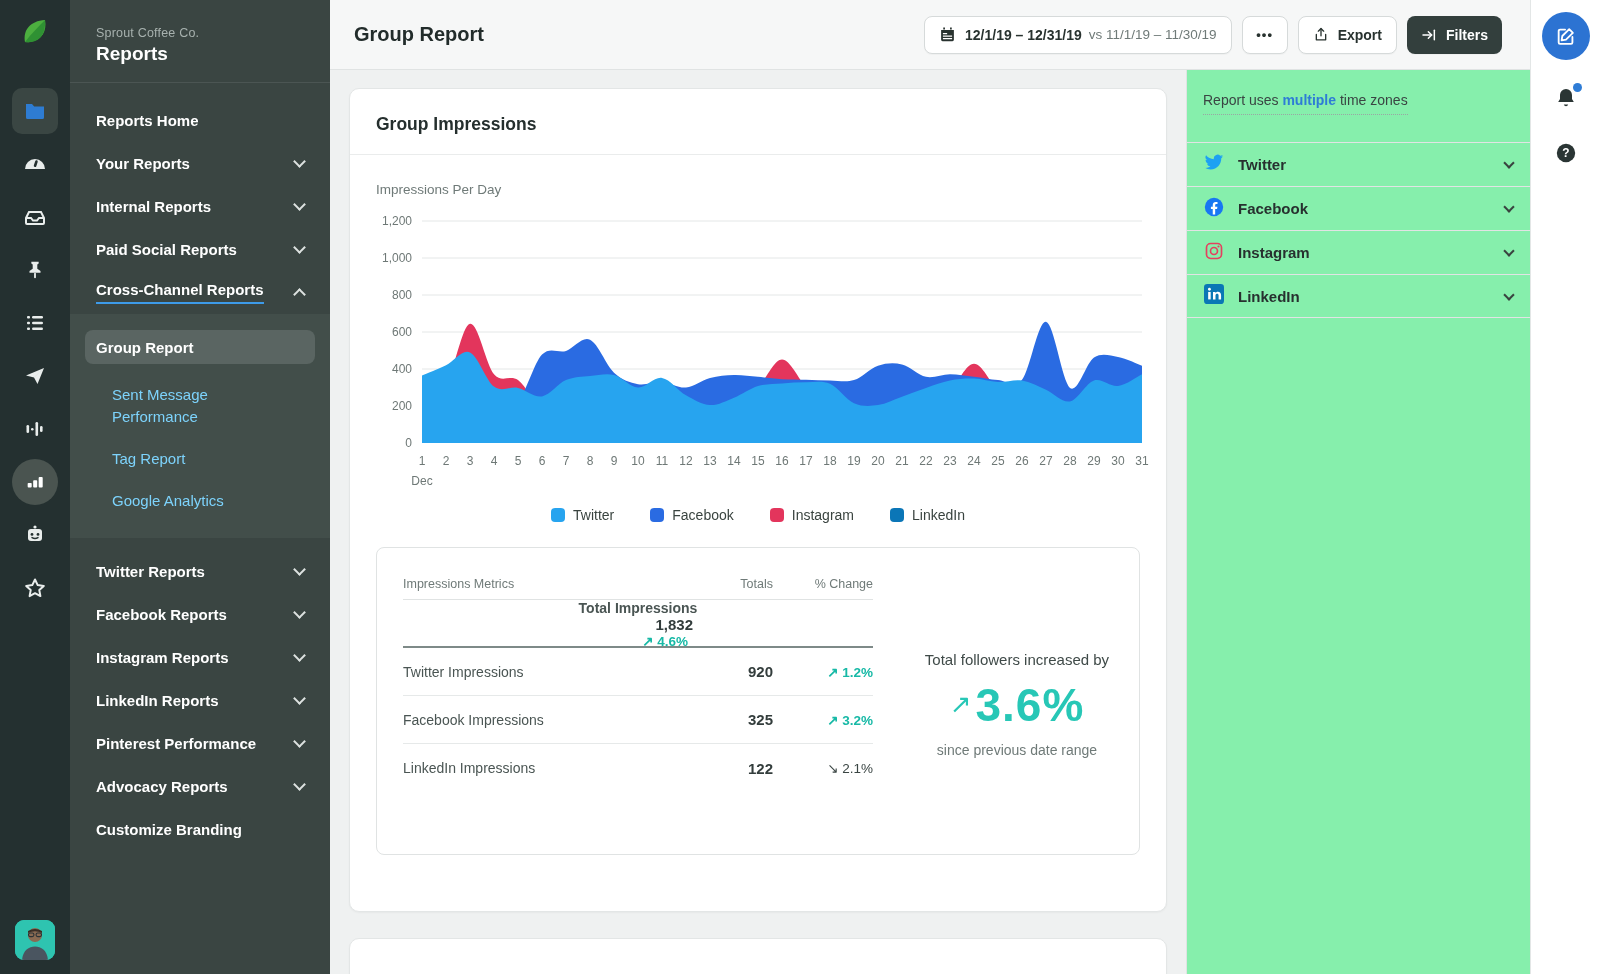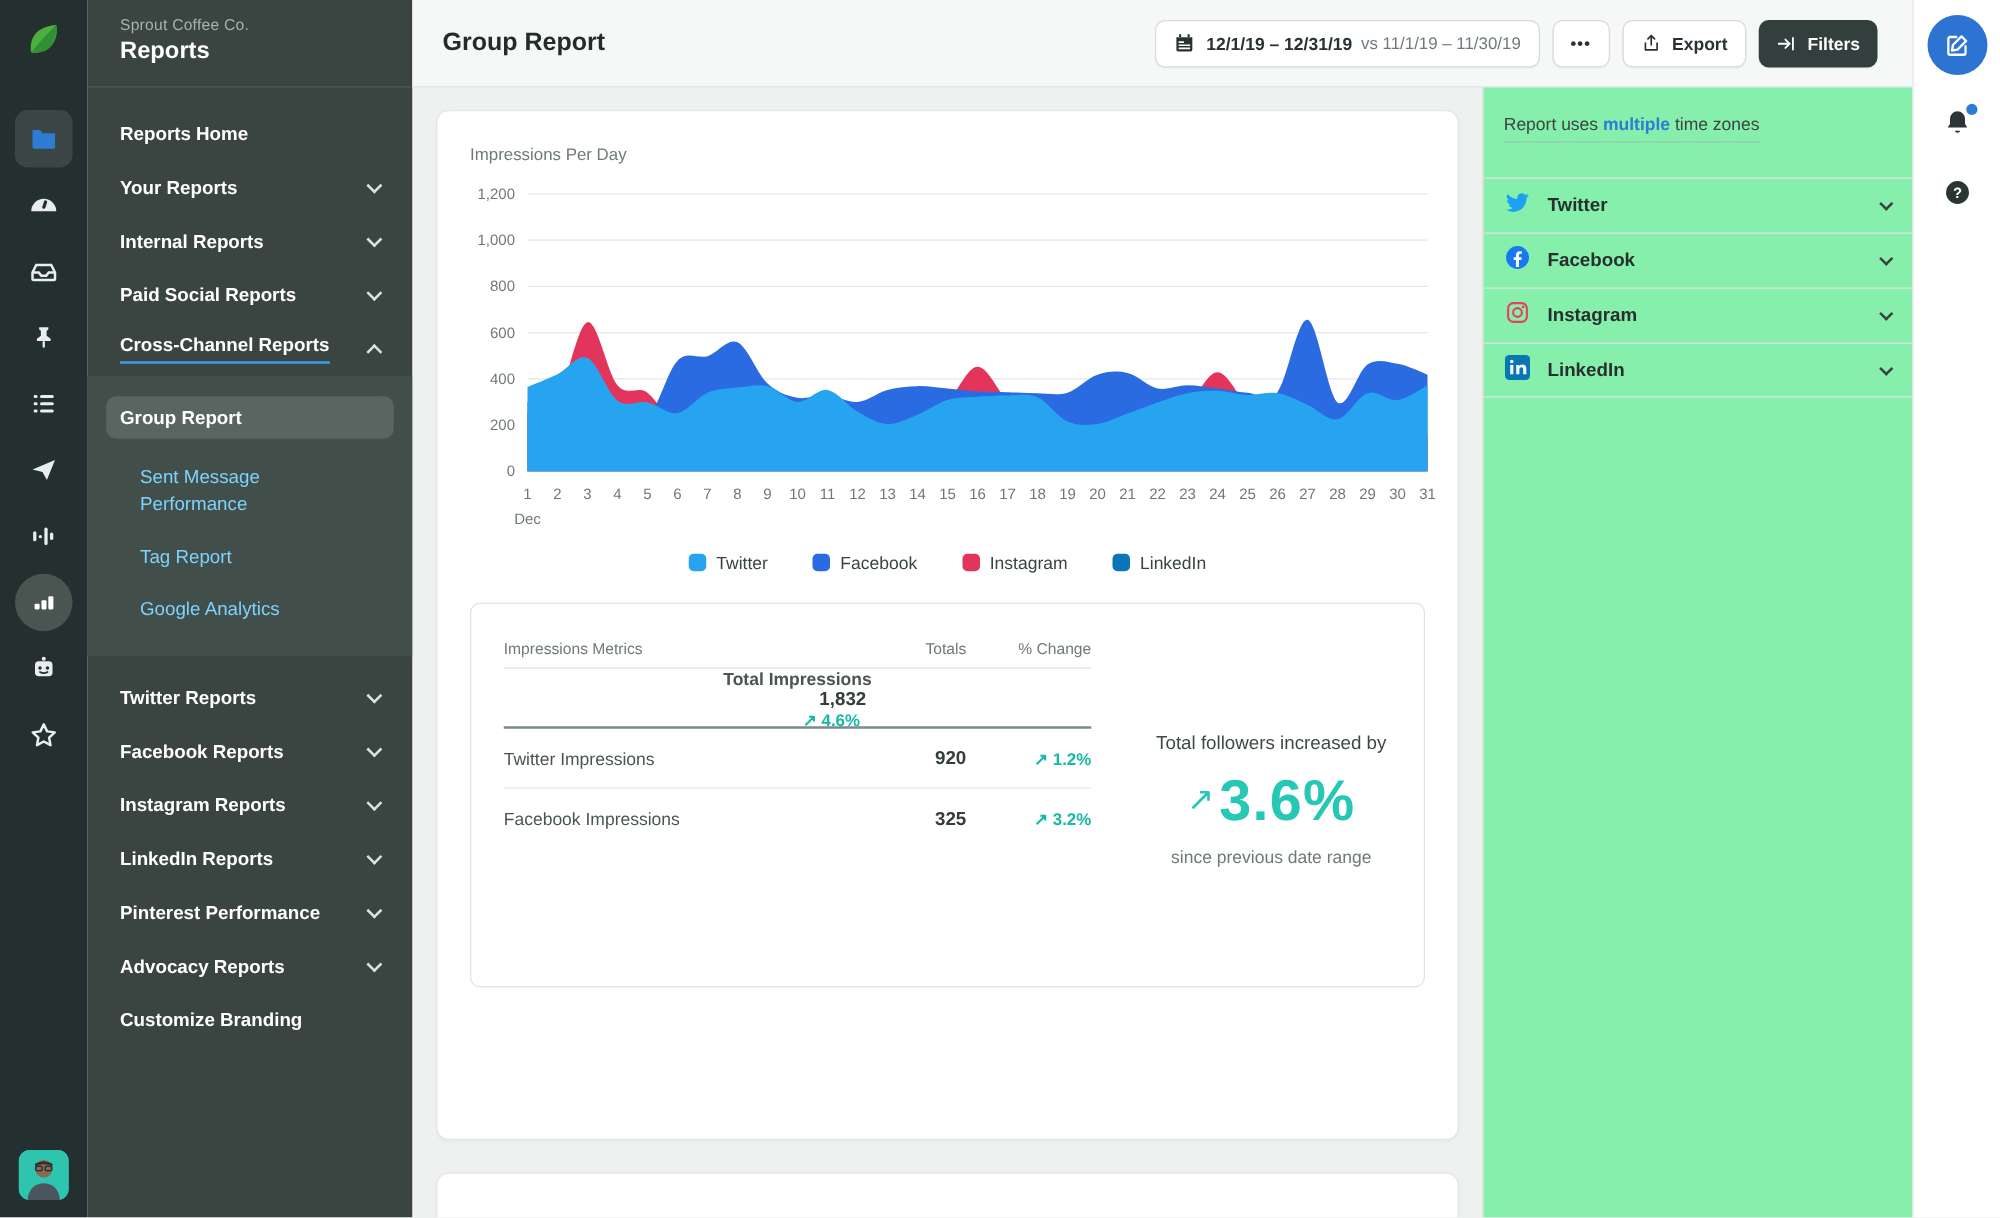--- a/index.html
+++ b/index.html
@@ -9,21 +9,21 @@
   
   .rail-left { width:70px; background:#243030; display:flex; flex-direction:column; align-items:center; padding-top:14px; position:relative; flex:0 0 70px; }
   .rail-logo { width:38px; height:38px; margin-bottom:36px; display:flex; align-items:center; justify-content:center; }
   .rail-icon { width:46px; height:46px; display:flex; align-items:center; justify-content:center; margin-bottom:7px; border-radius:10px; color:#E9EDEC; }
   .rail-icon.active-tile { background:#3A4643; }
   .rail-icon.active-circle { background:#4A5450; border-radius:50%; }
   .rail-avatar { position:absolute; bottom:14px; left:15px; width:40px; height:40px; border-radius:9px; overflow:hidden; background:#2EC4B0; }
 
   
   .sidenav { width:260px; flex:0 0 260px; background:#3A4542; color:#fff; display:flex; flex-direction:column; }
-  .sidenav-head { height:70px; padding:13px 26px 0; border-bottom:1px solid rgba(255,255,255,.09); }
+  .sidenav-head { height:70px; padding:13px 26px 0; border-bottom:1px solid rgba(255,255,255,.09);margin-top:13px; }
   .sidenav-org { font-size:12.5px; color:#A7B1AE; letter-spacing:.2px; }
   .sidenav-title { font-size:19px; font-weight:bold; margin-top:3px; }
   .nav-list { padding-top:16px; }
   .nav-item { display:flex; align-items:center; justify-content:space-between; padding:0 26px; height:43px; font-size:15px; font-weight:bold; cursor:pointer; }
   .nav-item .u-line { border-bottom:2px solid #3D9BE9; padding-bottom:4px; }
   .chev { width:9px; height:9px; border-right:2px solid #DDE2E0; border-bottom:2px solid #DDE2E0; transform:rotate(45deg); margin-top:-4px; }
   .chev.up { transform:rotate(-135deg); margin-top:4px; }
   .nav-sub { background:#424E4A; padding:12px 0 16px; }
   .nav-pill { margin:4px 15px 10px; height:34px; border-radius:8px; background:#5A6562; display:flex; align-items:center; padding:0 11px; font-size:15px; font-weight:bold; cursor:pointer; }
   .nav-subitem { padding:10px 42px; font-size:15px; color:#7dd3fc; cursor:pointer; }
@@ -298,20 +298,21 @@
               </svg>
           </span>
           <span>Filters</span>
         </div>
       </div>
     </header>
 
     <div class="below">
       <div class="content">
         <section class="card card-main">
+          <div class="card-title">Group Impressions</div>
           <div class="chart-label">Impressions Per Day</div>
           <div class="chart-wrap">
             <svg id="chart" width="790" height="292" viewBox="0 0 790 292">
                 <text x="52" y="242" text-anchor="end" font-size="12" fill="#6E7876">0</text>
                 <line x1="62" y1="201" x2="782" y2="201" stroke="#E4E7E7" stroke-width="1"></line>
                 <text x="52" y="205" text-anchor="end" font-size="12" fill="#6E7876">200</text>
                 <line x1="62" y1="164" x2="782" y2="164" stroke="#E4E7E7" stroke-width="1"></line>
                 <text x="52" y="168" text-anchor="end" font-size="12" fill="#6E7876">400</text>
                 <line x1="62" y1="127" x2="782" y2="127" stroke="#E4E7E7" stroke-width="1"></line>
                 <text x="52" y="131" text-anchor="end" font-size="12" fill="#6E7876">600</text>
@@ -393,20 +394,25 @@
               <div class="mrow">
                 <span class="c-label">Twitter Impressions</span>
                 <span class="c-total">920</span>
                 <span class="c-chg chg up"><span>↗</span> <span>1.2%</span></span>
               </div>
               <div class="mrow">
                 <span class="c-label">Facebook Impressions</span>
                 <span class="c-total">325</span>
                 <span class="c-chg chg up"><span>↗</span> <span>3.2%</span></span>
               </div>
+              <div class="mrow">
+                <span class="c-label">LinkedIn Impressions</span>
+                <span class="c-total">122</span>
+                <span class="c-chg chg down"><span>↘</span> <span>2.1%</span></span>
+              </div>
             </div>
             <div class="followers">
               <div class="fl1">Total followers increased by</div>
               <div class="fbig">
                 <span class="arrow-big">↗</span>
                 <span class="pct">3.6%</span>
               </div>
               <div class="fl2">since previous date range</div>
             </div>
           </div>

